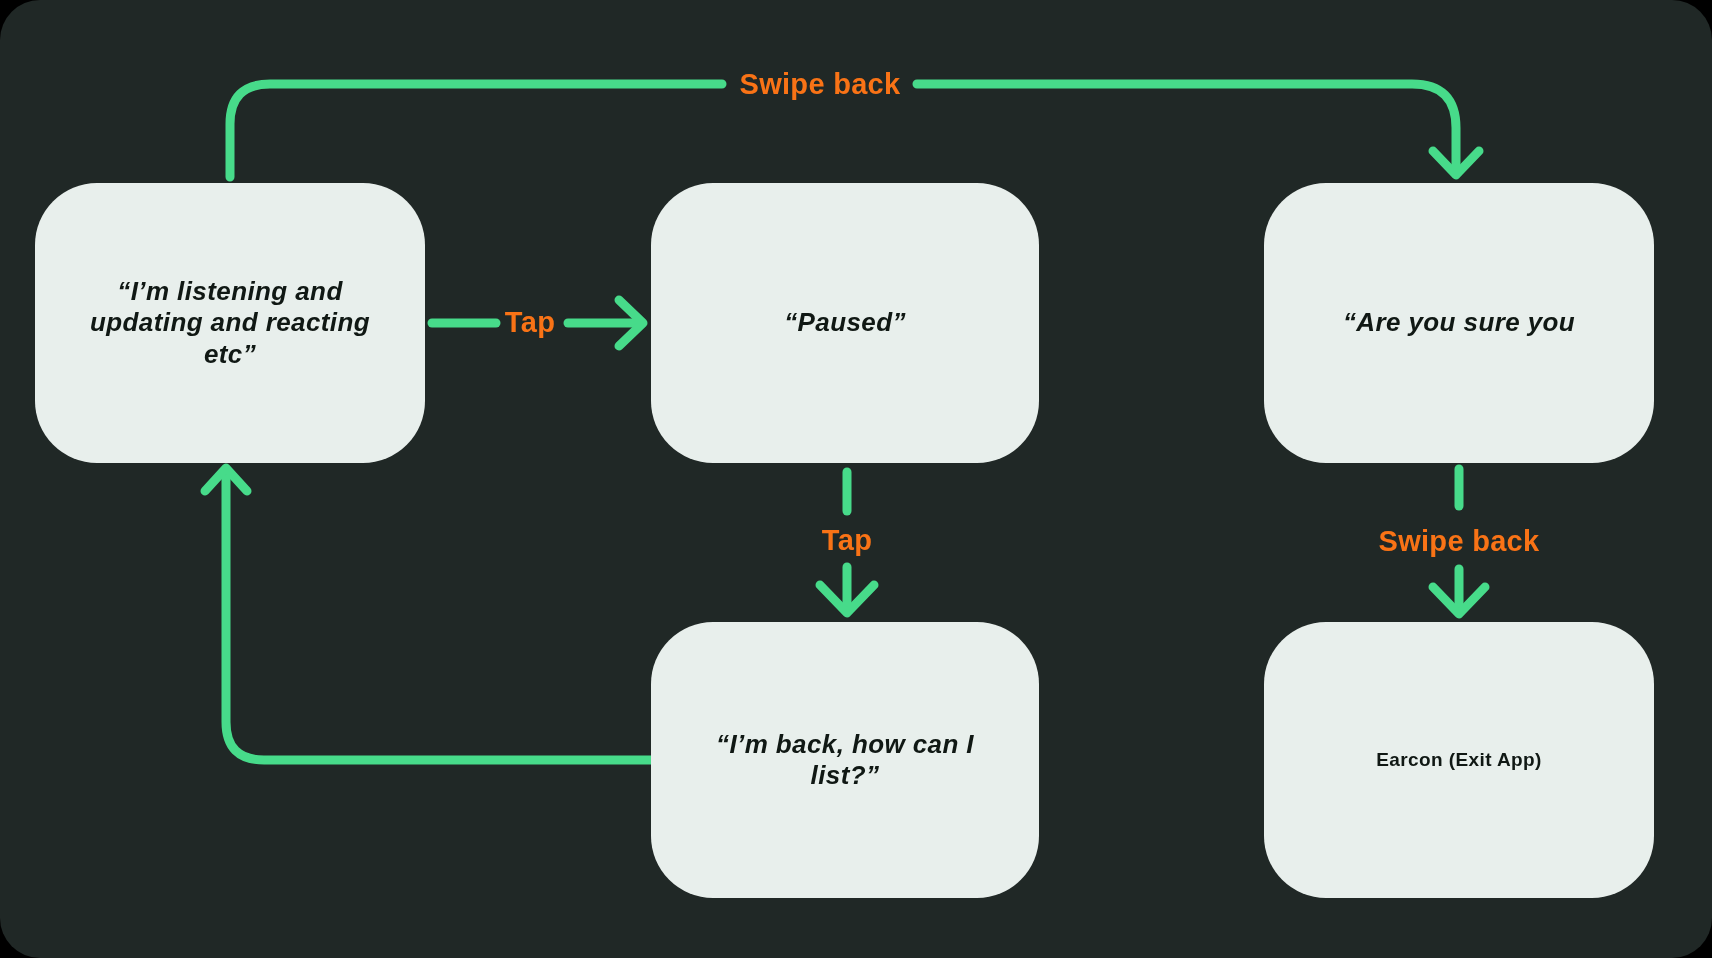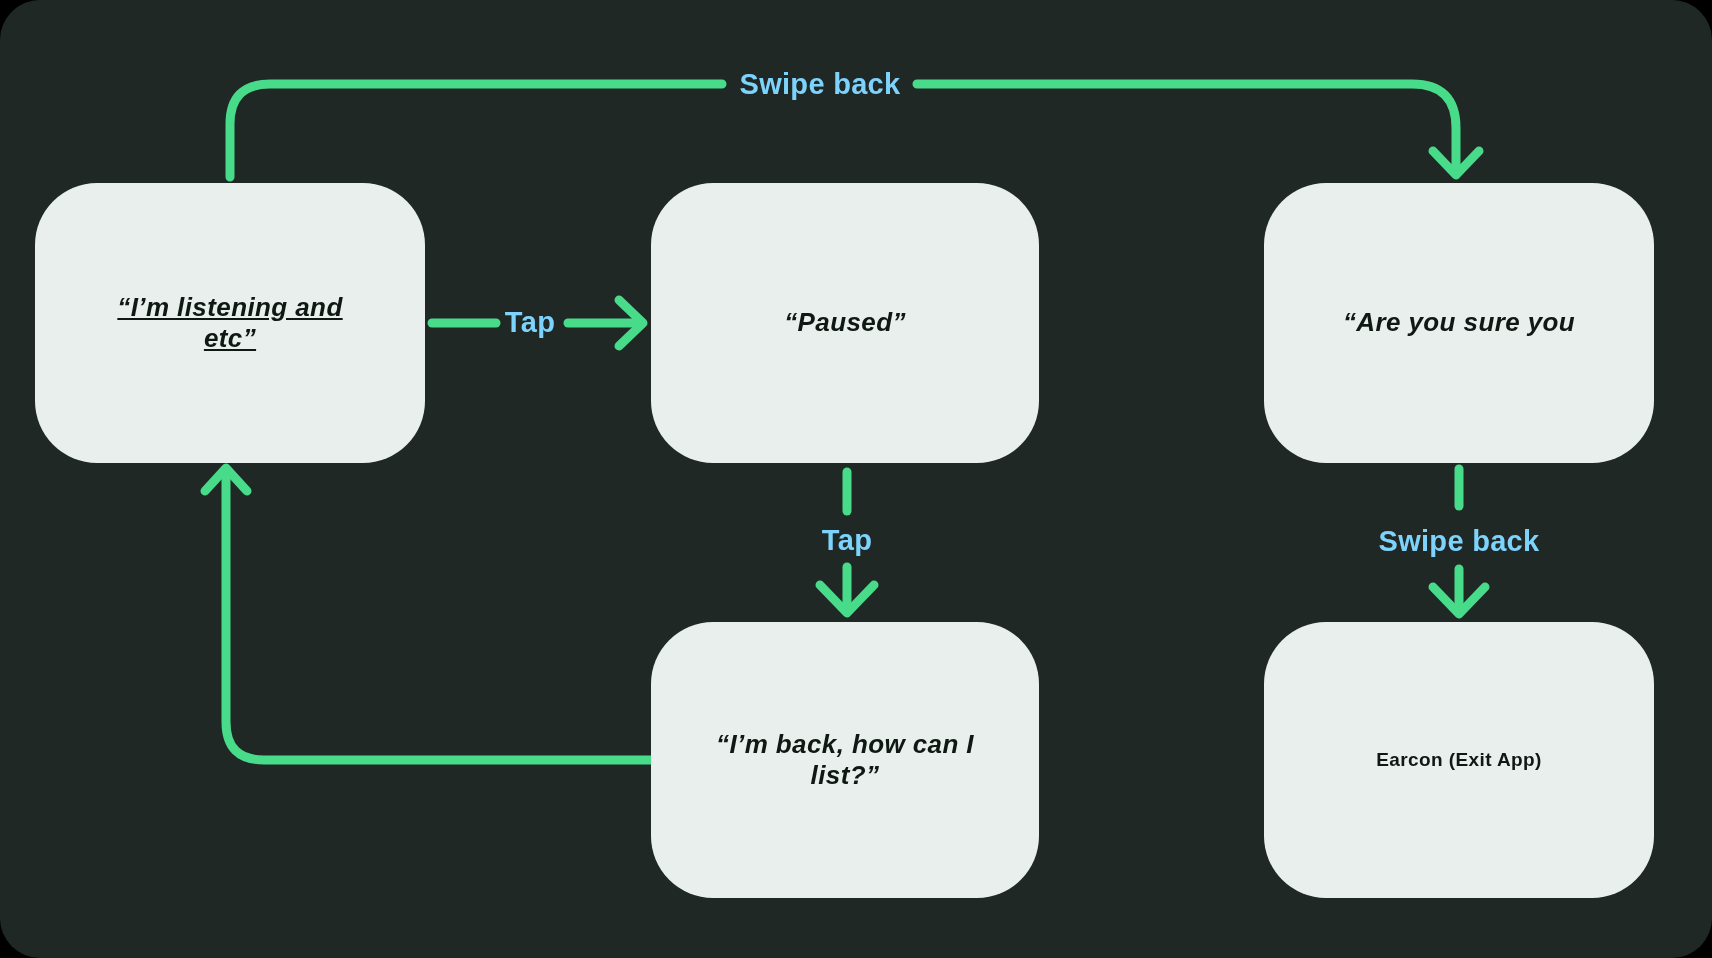--- a/index.html
+++ b/index.html
@@ -38,29 +38,29 @@
     justify-content: center;
     text-align: center;
     color: #101814;
     font-weight: 700;
     font-size: 26px;
     line-height: 1.2;
     letter-spacing: 0.4px;
   }
   .node.quote { font-style: italic; }
   .node-text span { display: block; }
-  .node-listening   { left: 35px;   top: 183px; width: 390px; height: 280px; text-decoration: underline; }
+  .node-listening   { left: 35px;   top: 183px; width: 390px; height: 280px; }
   .node-paused      { left: 651px;  top: 183px; width: 388px; height: 280px; text-align: center; }
   .node-exit-confirm{ left: 1264px; top: 183px; width: 390px; height: 280px; justify-content: center; }
   .node-back        { left: 651px;  top: 622px; width: 388px; height: 276px; }
   .node-earcon      { left: 1264px; top: 622px; width: 390px; height: 276px; font-size: 19px; }
   .edge-label {
     position: absolute;
     transform: translate(-50%, -50%);
-    color: #7dd3fc;
+    color: #f97316;
     font-weight: 700;
     font-size: 29px;
     letter-spacing: 0.3px;
     white-space: nowrap;
   }
   .label-swipe-back-top   { left: 820px;  top: 84px;  }
   .label-tap-horizontal   { left: 530px;  top: 322px; }
   .label-tap-vertical     { left: 847px;  top: 540px; }
   .label-swipe-back-right { left: 1459px; top: 541px; }
 </style>
@@ -97,20 +97,21 @@
     <g>
       <path d="M 1459 469 L 1459 506"></path>
       <path d="M 1459 569 L 1459 612"></path>
       <path d="M 1433 587 L 1459 614 L 1485 587"></path>
     </g>
   </svg>
 
   <div class="node quote node-listening">
     <div class="node-text">
       <span>“I’m listening and</span>
+      <span>updating and reacting</span>
       <span>etc”</span>
     </div>
   </div>
 
   <div class="node quote node-paused">
     <div class="node-text">
       <span>“Paused”</span>
     </div>
   </div>
 

